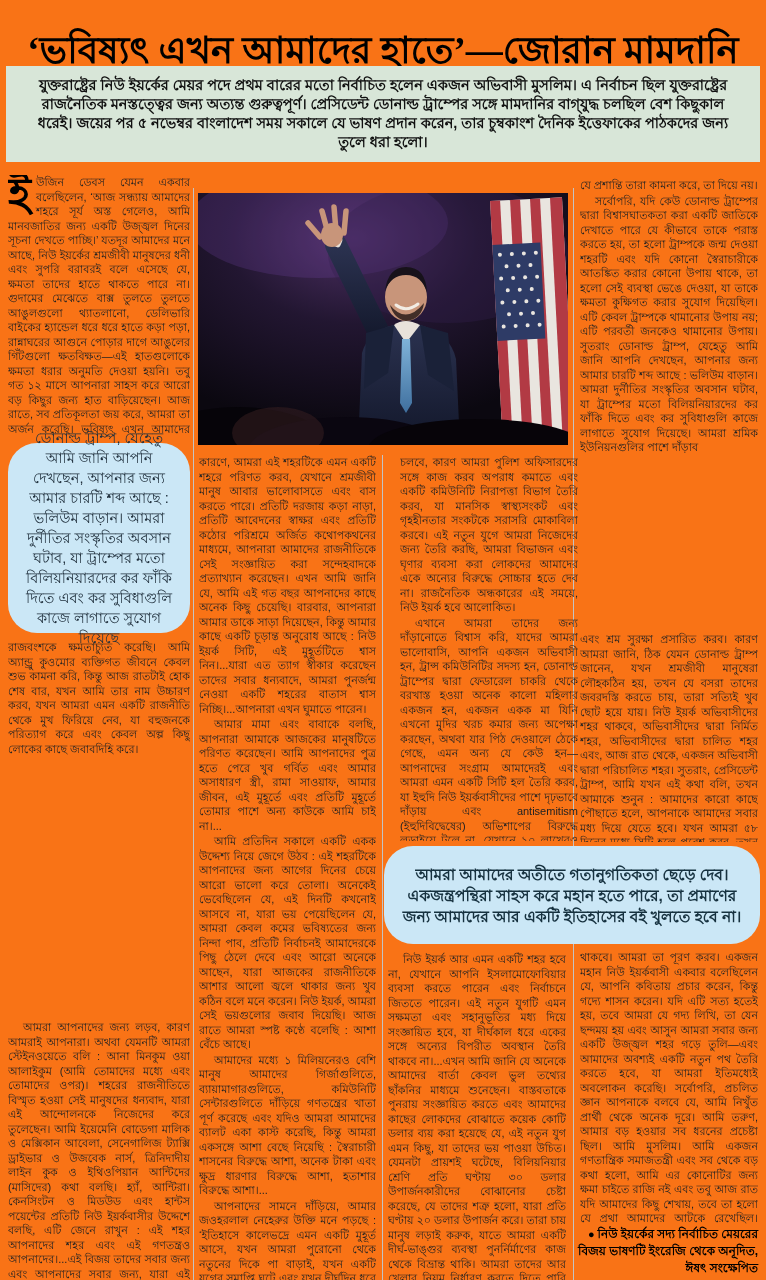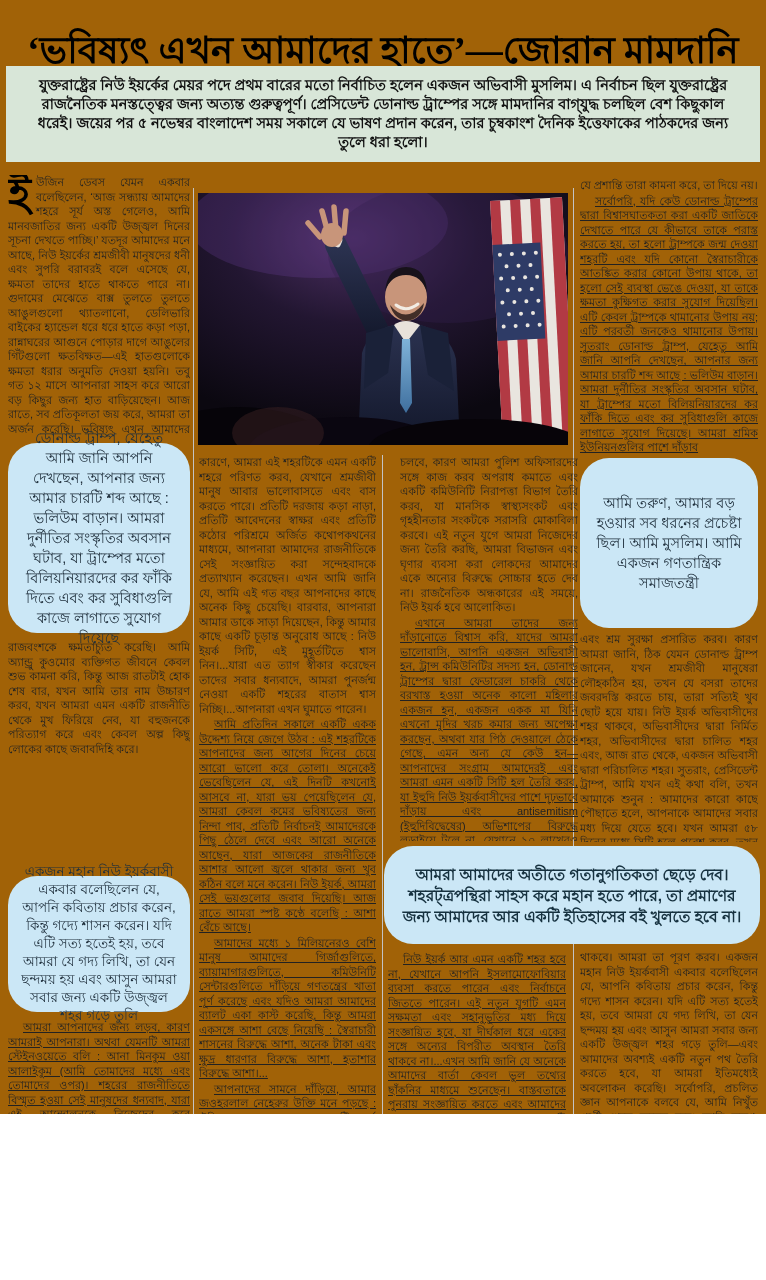--- a/index.html
+++ b/index.html
@@ -1,38 +1,38 @@
 <!DOCTYPE html>
 <html lang="bn"><head>
 <meta charset="utf-8">
 <style>
   html,body{margin:0;padding:0;background:#ffffff;}
   .page{
-    position:relative;width:766px;height:1114px;margin:0 auto;background:#a16207;
+    position:relative;width:766px;height:1280px;margin:0 auto;background:#f97316;
     overflow:hidden;color:#1b1b1b;
     font-family:"Liberation Sans","DejaVu Sans",sans-serif;
   }
   .headline{
     position:absolute;left:0;top:2px;width:766px;text-align:center;
     font-family:"Liberation Serif","DejaVu Serif",serif;
     font-weight:700;font-size:37px;line-height:1.3;color:#000;
   }
   .intro-box{
     position:absolute;left:6px;top:66px;width:754px;height:96px;
     background:#d8e6d8;box-sizing:border-box;padding:8px 18px;
     display:flex;align-items:center;justify-content:flex-end;
     text-align:center;font-weight:700;font-size:14.5px;line-height:19px;color:#101010;
   }
   .rule{position:absolute;width:1px;background:#c3c3c3;}
   .body-block{
     position:absolute;font-size:11px;line-height:14.5px;text-align:justify;
     overflow:hidden;color:#222;
   }
   .body-block p{margin:0 0 1px 0;}
-  .body-block p.indent{text-indent:15px;text-decoration:underline;}
+  .body-block p.indent{text-indent:15px;}
   .dropcap{
     float:left;font-family:"Liberation Serif","DejaVu Serif",serif;
     font-size:44px;line-height:36px;font-weight:700;padding:2px 5px 0 0;color:#000;
   }
   .quote-box{
     position:absolute;background:#cbe7f6;box-sizing:border-box;
     display:flex;align-items:center;justify-content:center;
     text-align:center;padding:10px 12px;color:#20303d;
     font-size:14.5px;line-height:20px;font-weight:500;border-radius:29px;
   }
@@ -157,61 +157,59 @@
   </div>
 
   <div class="quote-box" style="left:8px;top:443px;width:182px;height:190px;">
     <span>ডোনাল্ড ট্রাম্প, যেহেতু আমি জানি আপনি দেখছেন, আপনার জন্য আমার চারটি শব্দ আছে : ভলিউম বাড়ান। আমরা দুর্নীতির সংস্কৃতির অবসান ঘটাব, যা ট্রাম্পের মতো বিলিয়নিয়ারদের কর ফাঁকি দিতে এবং কর সুবিধাগুলি কাজে লাগাতে সুযোগ দিয়েছে</span>
   </div>
 
   <div class="body-block" style="left:8px;top:640px;width:182px;height:232px;">
     <p>রাজবংশকে ক্ষমতাচ্যুত করেছি। আমি অ্যান্ড্রু কুওমোর ব্যক্তিগত জীবনে কেবল শুভ কামনা করি, কিন্তু আজ রাতটাই হোক শেষ বার, যখন আমি তার নাম উচ্চারণ করব, যখন আমরা এমন একটি রাজনীতি থেকে মুখ ফিরিয়ে নেব, যা বহুজনকে পরিত্যাগ করে এবং কেবল অল্প কিছু লোকের কাছে জবাবদিহি করে।</p>
   </div>
 
-  <div class="quote-box" style="left:8px;top:876px;width:182px;height:136px;font-size:13.5px;line-height:18px;">
-    <span>একজন মহান নিউ ইয়র্কবাসী একবার বলেছিলেন যে, আপনি কবিতায় প্রচার করেন, কিন্তু গদ্যে শাসন করেন। যদি এটি সত্য হতেই হয়, তবে আমরা যে গদ্য লিখি, তা যেন ছন্দময় হয় এবং আসুন আমরা সবার জন্য একটি উজ্জ্বল শহর গড়ে তুলি</span>
-  </div>
 
   <div class="body-block" style="left:8px;top:1020px;width:182px;height:260px;">
     <p class="indent">আমরা আপনাদের জন্য লড়ব, কারণ আমরাই আপনারা। অথবা যেমনটি আমরা স্টেইনওয়েতে বলি : আনা মিনকুম ওয়া আলাইকুম (আমি তোমাদের মধ্যে এবং তোমাদের ওপর)। শহরের রাজনীতিতে বিস্মৃত হওয়া সেই মানুষদের ধন্যবাদ, যারা এই আন্দোলনকে নিজেদের করে তুলেছেন। আমি ইয়েমেনি বোডেগা মালিক ও মেক্সিকান আবেলা, সেনেগালিজ ট্যাক্সি ড্রাইভার ও উজবেক নার্স, ত্রিনিদাদীয় লাইন কুক ও ইথিওপিয়ান আন্টিদের (মাসিদের) কথা বলছি। হ্যাঁ, আন্টিরা। কেনসিংটন ও মিডউড এবং হান্টস পয়েন্টের প্রতিটি নিউ ইয়র্কবাসীর উদ্দেশে বলছি, এটি জেনে রাখুন : এই শহর আপনাদের শহর এবং এই গণতন্ত্রও আপনাদের।...এই বিজয় তাদের সবার জন্য এবং আপনাদের সবার জন্য, যারা এই প্রচারণাকে একটি অদম্য শক্তিতে পরিণত করতে সাহায্য করেছেন সেই ১ লাখেরও বেশি স্বেচ্ছাসেবকের জন্য। আপনাদের</p>
   </div>
 
   <div class="body-block" style="left:199px;top:455px;width:177px;height:825px;">
     <p>কারণে, আমরা এই শহরটিকে এমন একটি শহরে পরিণত করব, যেখানে শ্রমজীবী মানুষ আবার ভালোবাসতে এবং বাস করতে পারে। প্রতিটি দরজায় কড়া নাড়া, প্রতিটি আবেদনের স্বাক্ষর এবং প্রতিটি কঠোর পরিশ্রমে অর্জিত কথোপকথনের মাধ্যমে, আপনারা আমাদের রাজনীতিকে সেই সংজ্ঞায়িত করা সন্দেহবাদকে প্রত্যাখ্যান করেছেন। এখন আমি জানি যে, আমি এই গত বছর আপনাদের কাছে অনেক কিছু চেয়েছি। বারবার, আপনারা আমার ডাকে সাড়া দিয়েছেন, কিন্তু আমার কাছে একটি চূড়ান্ত অনুরোধ আছে : নিউ ইয়র্ক সিটি, এই মুহূর্তটিতে শ্বাস নিন।...যারা এত ত্যাগ স্বীকার করেছেন তাদের সবার ধন্যবাদে, আমরা পুনর্জন্ম নেওয়া একটি শহরের বাতাস শ্বাস নিচ্ছি।...আপনারা এখন ঘুমাতে পারেন।</p>
+    <p class="indent">আমার মামা এবং বাবাকে বলছি, আপনারা আমাকে আজকের মানুষটিতে পরিণত করেছেন। আমি আপনাদের পুত্র হতে পেরে খুব গর্বিত এবং আমার অসাধারণ স্ত্রী, রামা সাওয়াফ, আমার জীবন, এই মুহূর্তে এবং প্রতিটি মুহূর্তে তোমার পাশে অন্য কাউকে আমি চাই না।...</p>
     <p class="indent">আমি প্রতিদিন সকালে একটি একক উদ্দেশ্য নিয়ে জেগে উঠব : এই শহরটিকে আপনাদের জন্য আগের দিনের চেয়ে আরো ভালো করে তোলা। অনেকেই ভেবেছিলেন যে, এই দিনটি কখনোই আসবে না, যারা ভয় পেয়েছিলেন যে, আমরা কেবল কমের ভবিষ্যতের জন্য নিন্দা পাব, প্রতিটি নির্বাচনই আমাদেরকে পিছু ঠেলে দেবে এবং আরো অনেকে আছেন, যারা আজকের রাজনীতিকে আশার আলো জ্বলে থাকার জন্য খুব কঠিন বলে মনে করেন। নিউ ইয়র্ক, আমরা সেই ভয়গুলোর জবাব দিয়েছি। আজ রাতে আমরা স্পষ্ট কণ্ঠে বলেছি : আশা বেঁচে আছে।</p>
     <p class="indent">আমাদের মধ্যে ১ মিলিয়নেরও বেশি মানুষ আমাদের গির্জাগুলিতে, ব্যায়ামাগারগুলিতে, কমিউনিটি সেন্টারগুলিতে দাঁড়িয়ে গণতন্ত্রের খাতা পূর্ণ করেছে এবং যদিও আমরা আমাদের ব্যালট একা কাস্ট করেছি, কিন্তু আমরা একসঙ্গে আশা বেছে নিয়েছি : স্বৈরাচারী শাসনের বিরুদ্ধে আশা, অনেক টাকা এবং ক্ষুদ্র ধারণার বিরুদ্ধে আশা, হতাশার বিরুদ্ধে আশা।...</p>
     <p class="indent">আপনাদের সামনে দাঁড়িয়ে, আমার জওহরলাল নেহেরুর উক্তি মনে পড়ছে : ‘ইতিহাসে কালেভদ্রে এমন একটি মুহূর্ত আসে, যখন আমরা পুরোনো থেকে নতুনের দিকে পা বাড়াই, যখন একটি যুগের সমাপ্তি ঘটে এবং যখন দীর্ঘদিন ধরে দমন করা একটি জাতির আত্মা মুক্তি খুঁজে পায়।’ আজ রাতে, আমরা পুরোনো থেকে নতুনের দিকে পা বাড়িয়েছি।...</p>
 
   </div>
 
   <div class="body-block" style="left:380px;top:455px;width:178px;height:386px;margin-left:20px;">
     <p>চলবে, কারণ আমরা পুলিশ অফিসারদের সঙ্গে কাজ করব অপরাধ কমাতে এবং একটি কমিউনিটি নিরাপত্তা বিভাগ তৈরি করব, যা মানসিক স্বাস্থ্যসংকট এবং গৃহহীনতার সংকটকে সরাসরি মোকাবিলা করবে। এই নতুন যুগে আমরা নিজেদের জন্য তৈরি করছি, আমরা বিভাজন এবং ঘৃণার ব্যবসা করা লোকদের আমাদের একে অন্যের বিরুদ্ধে সোচ্চার হতে দেব না। রাজনৈতিক অন্ধকারের এই সময়ে, নিউ ইয়র্ক হবে আলোকিত।</p>
     <p class="indent">এখানে আমরা তাদের জন্য দাঁড়ানোতে বিশ্বাস করি, যাদের আমরা ভালোবাসি, আপনি একজন অভিবাসী হন, ট্রান্স কমিউনিটির সদস্য হন, ডোনাল্ড ট্রাম্পের দ্বারা ফেডারেল চাকরি থেকে বরখাস্ত হওয়া অনেক কালো মহিলার একজন হন, একজন একক মা যিনি এখনো মুদির খরচ কমার জন্য অপেক্ষা করছেন, অথবা যার পিঠ দেওয়ালে ঠেকে গেছে, এমন অন্য যে কেউ হন—আপনাদের সংগ্রাম আমাদেরই এবং আমরা এমন একটি সিটি হল তৈরি করব, যা ইহুদি নিউ ইয়র্কবাসীদের পাশে দৃঢ়ভাবে দাঁড়ায় এবং antisemitism (ইহুদিবিদ্বেষের) অভিশাপের বিরুদ্ধে লড়াইয়ে টলে না, যেখানে ১০ লাখেরও বেশি মুসলমান জানেন যে, তারা</p>
   </div>
 
   <div class="quote-box wide" style="left:384px;top:846px;width:376px;height:98px;">
-    <span>আমরা আমাদের অতীতে গতানুগতিকতা ছেড়ে দেব। শহরট্ত্রপন্থিরা সাহস করে মহান হতে পারে, তা প্রমাণের জন্য আমাদের আর একটি ইতিহাসের বই খুলতে হবে না।</span>
+    <span>আমরা আমাদের অতীতে গতানুগতিকতা ছেড়ে দেব। একজন্ত্রপন্থিরা সাহস করে মহান হতে পারে, তা প্রমাণের জন্য আমাদের আর একটি ইতিহাসের বই খুলতে হবে না।</span>
   </div>
 
   <div class="body-block" style="left:388px;top:952px;width:178px;height:328px;">
     <p class="indent">নিউ ইয়র্ক আর এমন একটি শহর হবে না, যেখানে আপনি ইসলামোফোবিয়ার ব্যবসা করতে পারেন এবং নির্বাচনে জিততে পারেন। এই নতুন যুগটি এমন সক্ষমতা এবং সহানুভূতির মধ্য দিয়ে সংজ্ঞায়িত হবে, যা দীর্ঘকাল ধরে একের সঙ্গে অন্যের বিপরীত অবস্থান তৈরি থাকবে না।...এখন আমি জানি যে অনেকে আমাদের বার্তা কেবল ভুল তথ্যের ছাঁকনির মাধ্যমে শুনেছেন। বাস্তবতাকে পুনরায় সংজ্ঞায়িত করতে এবং আমাদের কাছের লোকদের বোঝাতে কয়েক কোটি ডলার ব্যয় করা হয়েছে যে, এই নতুন যুগ এমন কিছু, যা তাদের ভয় পাওয়া উচিত। যেমনটা প্রায়শই ঘটেছে, বিলিয়নিয়ার শ্রেণি প্রতি ঘণ্টায় ৩০ ডলার উপার্জনকারীদের বোঝানোর চেষ্টা করেছে, যে তাদের শত্রু হলো, যারা প্রতি ঘণ্টায় ২০ ডলার উপার্জন করে। তারা চায় মানুষ লড়াই করুক, যাতে আমরা একটি দীর্ঘ-ভাঙ্গুর ব্যবস্থা পুনর্নির্মাণের কাজ থেকে বিভ্রান্ত থাকি। আমরা তাদের আর খেলার নিয়ম নির্ধারণ করতে দিতে পারি না।</p>
 
   </div>
 
   <div class="body-block" style="left:580px;top:178px;width:178px;height:278px;">
     <p>যে প্রশান্তি তারা কামনা করে, তা দিয়ে নয়।</p>
     <p class="indent">সর্বোপরি, যদি কেউ ডোনাল্ড ট্রাম্পের দ্বারা বিশ্বাসঘাতকতা করা একটি জাতিকে দেখাতে পারে যে কীভাবে তাকে পরাস্ত করতে হয়, তা হলো ট্রাম্পকে জন্ম দেওয়া শহরটি এবং যদি কোনো স্বৈরাচারীকে আতঙ্কিত করার কোনো উপায় থাকে, তা হলো সেই ব্যবস্থা ভেঙে দেওয়া, যা তাকে ক্ষমতা কুক্ষিগত করার সুযোগ দিয়েছিল। এটি কেবল ট্রাম্পকে থামানোর উপায় নয়; এটি পরবর্তী জনকেও থামানোর উপায়। সুতরাং ডোনাল্ড ট্রাম্প, যেহেতু আমি জানি আপনি দেখছেন, আপনার জন্য আমার চারটি শব্দ আছে : ভলিউম বাড়ান। আমরা দুর্নীতির সংস্কৃতির অবসান ঘটাব, যা ট্রাম্পের মতো বিলিয়নিয়ারদের কর ফাঁকি দিতে এবং কর সুবিধাগুলি কাজে লাগাতে সুযোগ দিয়েছে। আমরা শ্রমিক ইউনিয়নগুলির পাশে দাঁড়াব</p>
   </div>
 
-  <div class="quote-box" style="left:580px;top:458px;width:178px;height:170px;">
-    <span>আমি তরুণ, আমার বড় হওয়ার সব ধরনের প্রচেষ্টা ছিল। আমি মুসলিম। আমি একজন গণতান্ত্রিক সমাজতন্ত্রী</span>
-  </div>
 
   <div class="body-block" style="left:580px;top:632px;width:178px;height:210px;">
     <p>এবং শ্রম সুরক্ষা প্রসারিত করব। কারণ আমরা জানি, ঠিক যেমন ডোনাল্ড ট্রাম্প জানেন, যখন শ্রমজীবী মানুষেরা লৌহকঠিন হয়, তখন যে বসরা তাদের জবরদস্তি করতে চায়, তারা সত্যিই খুব ছোট হয়ে যায়। নিউ ইয়র্ক অভিবাসীদের শহর থাকবে, অভিবাসীদের দ্বারা নির্মিত শহর, অভিবাসীদের দ্বারা চালিত শহর এবং, আজ রাত থেকে, একজন অভিবাসী দ্বারা পরিচালিত শহর। সুতরাং, প্রেসিডেন্ট ট্রাম্প, আমি যখন এই কথা বলি, তখন আমাকে শুনুন : আমাদের কারো কাছে পৌছাতে হলে, আপনাকে আমাদের সবার মধ্য দিয়ে যেতে হবে। যখন আমরা ৫৮ দিনের মধ্যে সিটি হলে প্রবেশ করব, তখন প্রত্যাশা অনেক বেশি</p>
   </div>
 
   <div class="body-block" style="left:580px;top:950px;width:178px;height:276px;">
     <p>থাকবে। আমরা তা পূরণ করব। একজন মহান নিউ ইয়র্কবাসী একবার বলেছিলেন যে, আপনি কবিতায় প্রচার করেন, কিন্তু গদ্যে শাসন করেন। যদি এটি সত্য হতেই হয়, তবে আমরা যে গদ্য লিখি, তা যেন ছন্দময় হয় এবং আসুন আমরা সবার জন্য একটি উজ্জ্বল শহর গড়ে তুলি—এবং আমাদের অবশ্যই একটি নতুন পথ তৈরি করতে হবে, যা আমরা ইতিমধ্যেই অবলোকন করেছি। সর্বোপরি, প্রচলিত জ্ঞান আপনাকে বলবে যে, আমি নিখুঁত প্রার্থী থেকে অনেক দূরে। আমি তরুণ, আমার বড় হওয়ার সব ধরনের প্রচেষ্টা ছিল। আমি মুসলিম। আমি একজন গণতান্ত্রিক সমাজতন্ত্রী এবং সব থেকে বড় কথা হলো, আমি এর কোনোটির জন্য ক্ষমা চাইতে রাজি নই এবং তবু আজ রাত যদি আমাদের কিছু শেখায়, তবে তা হলো যে প্রথা আমাদের আটকে রেখেছিল। আমরা সতর্কতার বেদিতে মাথা নত করেছি এবং আমরা একটি বিরাট মূল্য দিয়েছি। অনেক শ্রমজীবী মানুষ আমাদের দলে নিজেদেরকে চিনতে পারে না এবং আমাদের মধ্যে অনেকেই তাদের কেন পেছনে ফেলে দেওয়া হয়েছে, তার উত্তর খুঁজতে ডানদিকে ফিরেছেন। আমরা আমাদের অতীতে গতানুগতিকতা ছেড়ে দেব। গণতন্ত্রপন্থিরা সাহস করে মহান হতে পারে, তা প্রমাণের জন্য আমাদের আর একটি ইতিহাসের বই খুলতে হবে না।</p>
   </div>
 
+  <div class="attribution" style="left:566px;top:1226px;width:192px;">
+    <span class="bullet">●</span><span>নিউ ইয়র্কের সদ্য নির্বাচিত মেয়রের বিজয় ভাষণটি ইংরেজি থেকে অনূদিত, ঈষৎ সংক্ষেপিত</span>
+  </div>
 
 </div>
 
 </body></html>

